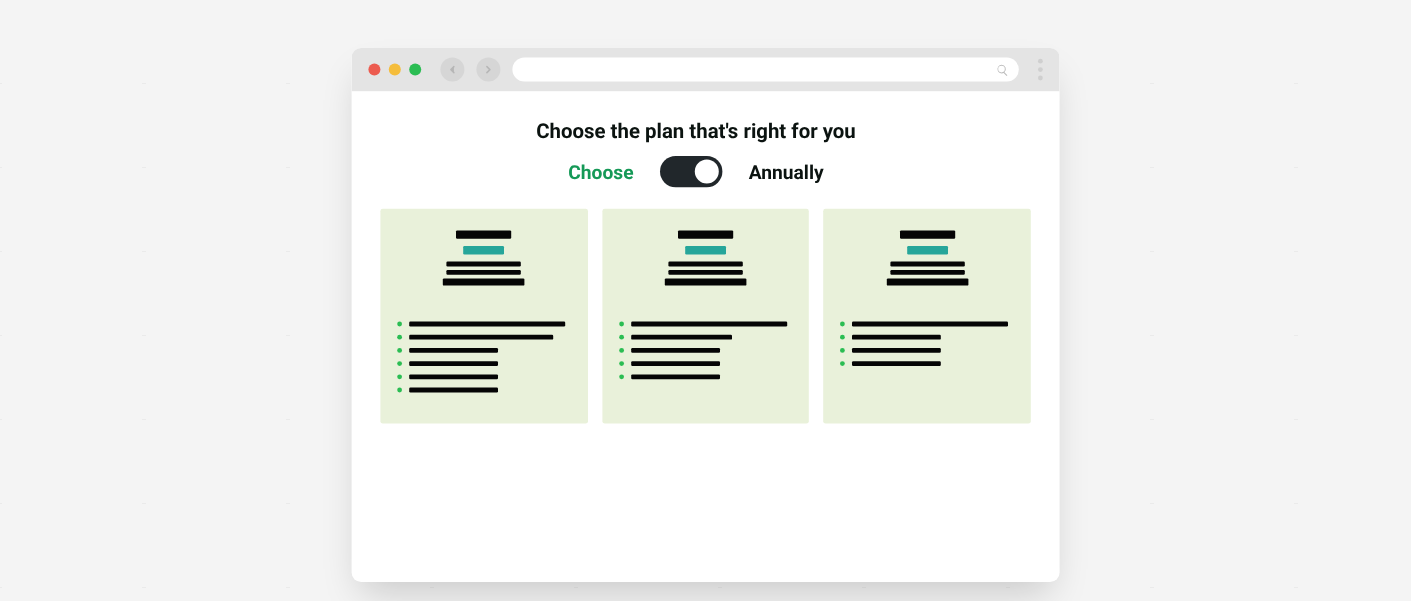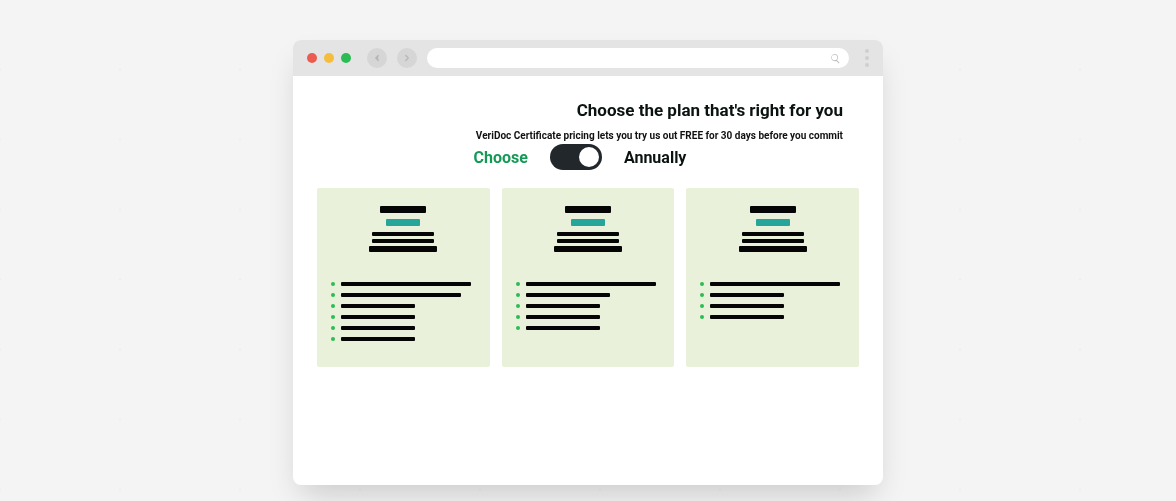--- a/index.html
+++ b/index.html
@@ -46,21 +46,21 @@
   .url-bar{
     flex:1;height:20px;background:#fff;border-radius:10px;
     display:flex;align-items:center;justify-content:flex-end;
     padding:0 8px;
   }
   .url-bar svg{width:11px;height:11px;fill:#bcbcbc;}
   .kebab{display:flex;flex-direction:column;gap:3px;margin-left:6px;}
   .kebab span{width:4px;height:4px;border-radius:50%;background:#cfcfcf;}
   .content{
     padding:24px 40px 0 24px;
-    text-align:right;
+    text-align:center;
   }
   .title{font-size:17px;font-weight:700;color:#0b1310;margin-bottom:10px;}
   .subtitle{font-size:10px;font-weight:700;color:#111;margin-bottom:3px;}
   .subtext{font-size:6.5px;color:#7c7c7c;margin-bottom:13px;}
   .period-row{
     display:flex;align-items:center;justify-content:center;gap:22px;
     margin-bottom:18px;
   }
   .period-label{font-size:16px;font-weight:700;}
   .period-label.active{color:#159957;}
@@ -121,21 +121,20 @@
     </div>
     <div class="kebab">
       <span></span>
         <span></span>
         <span></span>
     </div>
   </div>
 
   <div class="content">
     <h1 class="title">Choose the plan that's right for you</h1>
-    <p class="subtitle">VeriDoc Certificate pricing lets you try us out FREE for 30 days before you commit</p>
 
     <div class="period-row">
       <span class="period-label active">Choose</span>
       <div class="toggle">
         <div class="knob"></div>
       </div>
       <span class="period-label inactive">Annually</span>
     </div>
   </div>
 

